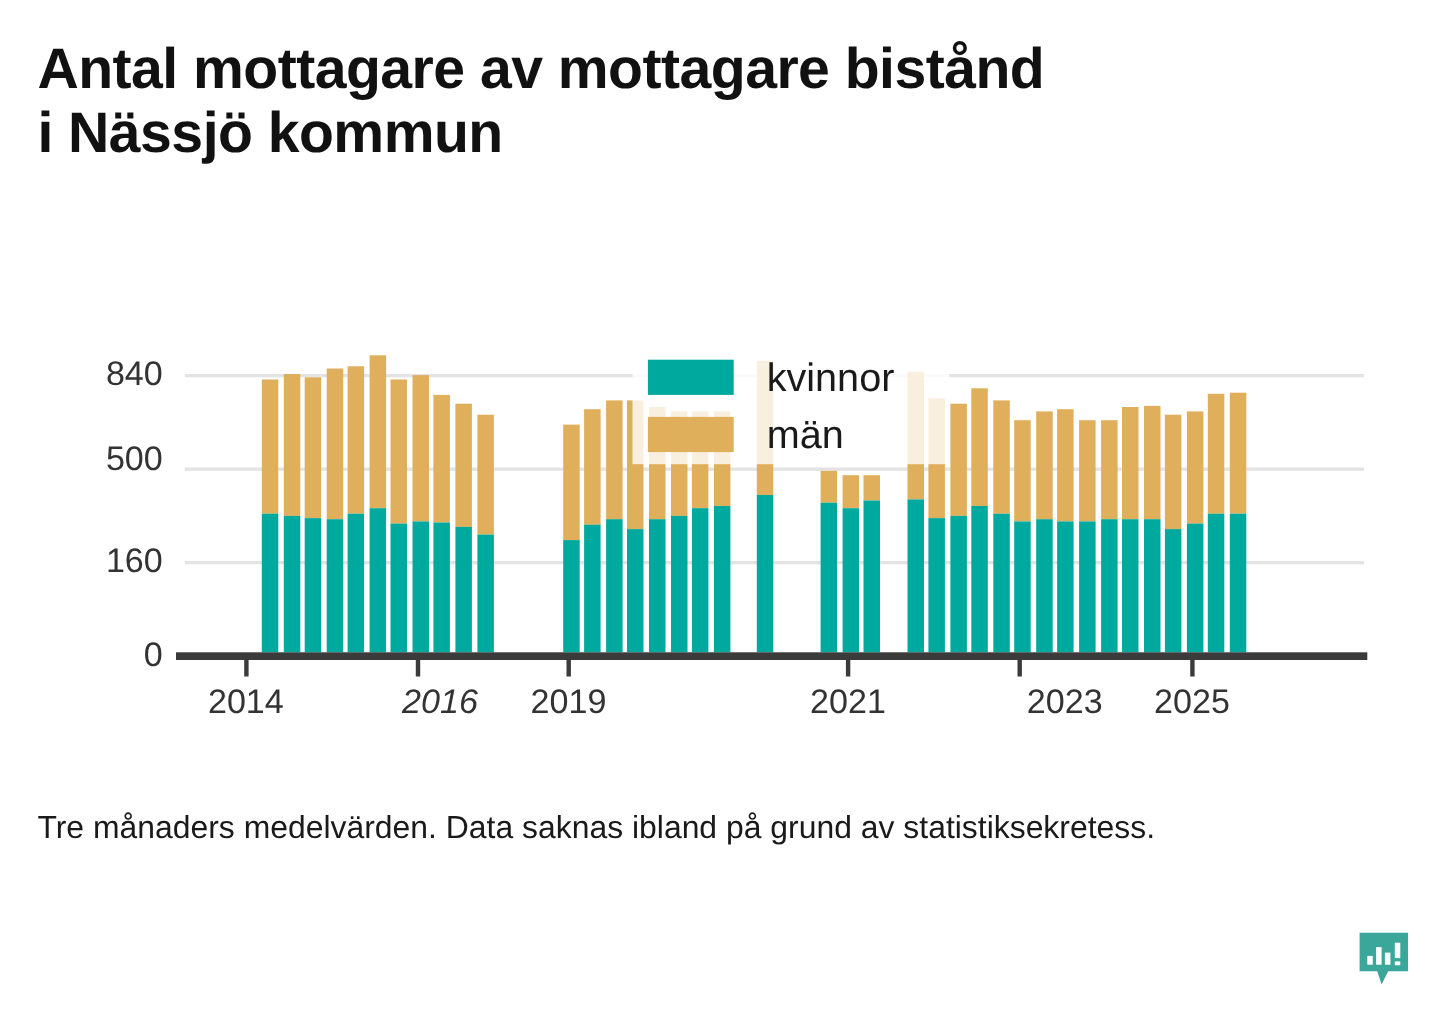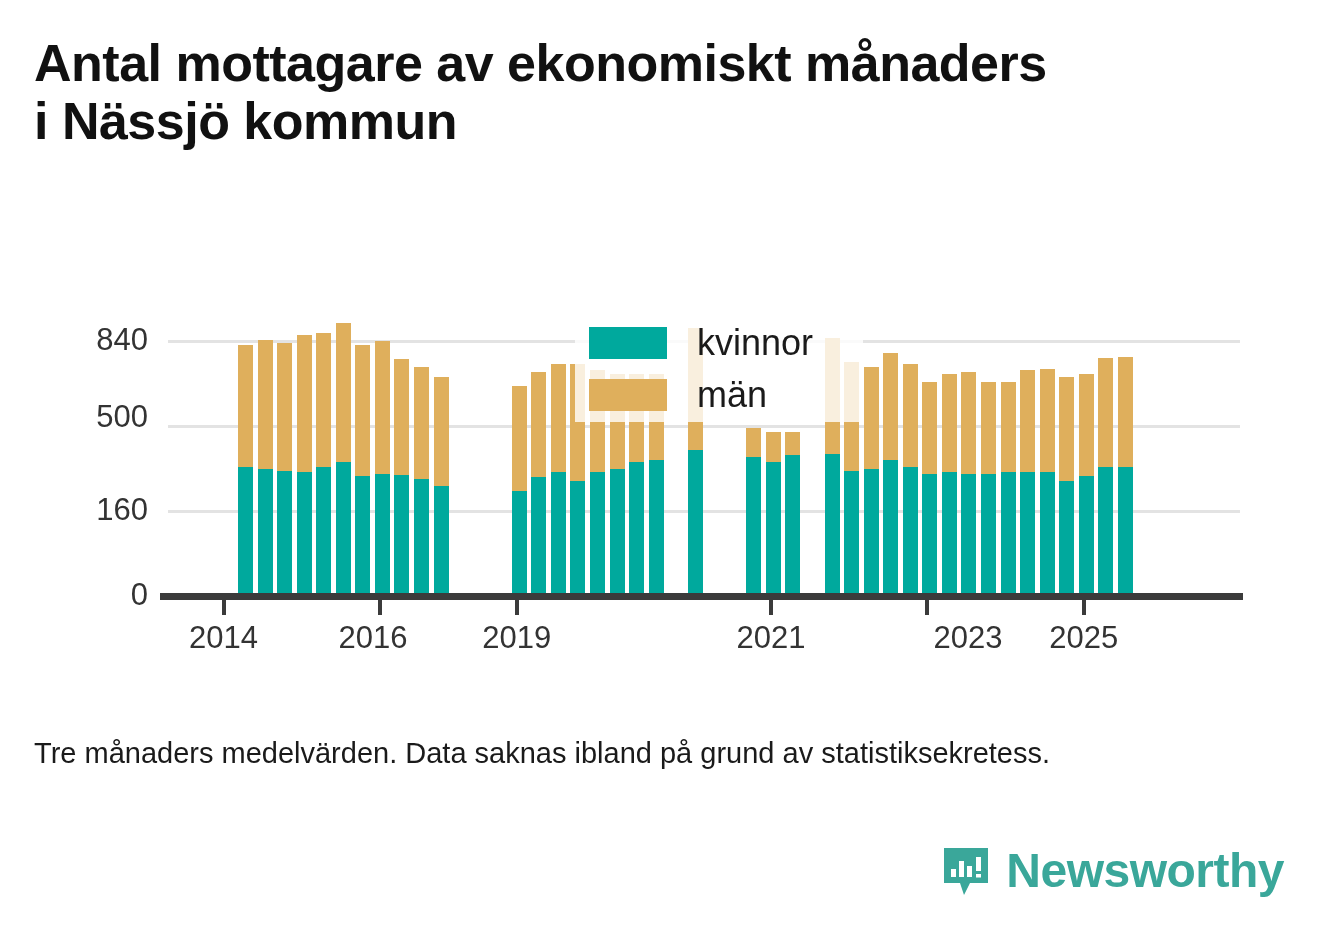--- a/index.html
+++ b/index.html
@@ -129,21 +129,21 @@
     font-size:48px;
     font-weight:bold;
     color:#3aa79a;
     letter-spacing:-0.5px;
     line-height:1;
   }
 </style>
 </head>
 <body>
 
-<div class="title">Antal mottagare av ekonomiskt månaders
+<div class="title">Antal mottagare av mottagare bistånd
 i Nässjö kommun</div>
 
 <div class="chart-area">
 
   <div class="gridline" style="top:340px;"></div>
   <div class="gridline" style="top:425px;"></div>
   <div class="gridline" style="top:510px;"></div>
 
   <div class="ylabels">
     <div class="ylabel" style="top:324px;">840</div>
@@ -310,21 +310,21 @@
         <div class="seg-women" style="top: 110.5px; height: 125.8px; background: rgb(0, 169, 157);"></div>
       </div>
     </div>
 
   <div class="baseline" style="top:593px;"></div>
 
   <div id="xticks">
       <div class="xtick" style="left: 221.5px; top: 600px;"></div>
       <div class="xtick-label" style="left: 223.5px; top: 620px;">2014</div>
       <div class="xtick" style="left: 377.9px; top: 600px;"></div>
-      <div class="xtick-label" style="left: 373px; top: 620px;">2016</div>
+      <div class="xtick-label" style="left: 400px; top: 620px; font-style: italic;">2016</div>
       <div class="xtick" style="left: 514.75px; top: 600px;"></div>
       <div class="xtick-label" style="left: 516.75px; top: 620px;">2019</div>
       <div class="xtick" style="left: 768.9px; top: 600px;"></div>
       <div class="xtick-label" style="left: 770.9px; top: 620px;">2021</div>
       <div class="xtick" style="left: 925.3px; top: 600px;"></div>
       <div class="xtick-label" style="left: 968px; top: 620px;">2023</div>
       <div class="xtick" style="left: 1081.7px; top: 600px;"></div>
       <div class="xtick-label" style="left: 1083.7px; top: 620px;">2025</div>
     </div>
 
@@ -347,14 +347,13 @@
   <span class="logo-mark">
     <svg viewBox="0 0 52 52" width="52" height="52" aria-hidden="true">
       <path d="M4 3 H48 V38 H30 L24 50 L20 38 H4 Z" fill="#3aa79a"></path>
       <rect x="11" y="24" width="5" height="8" fill="#ffffff"></rect>
       <rect x="19" y="16" width="5" height="16" fill="#ffffff"></rect>
       <rect x="27" y="21" width="5" height="11" fill="#ffffff"></rect>
       <rect x="36" y="12" width="5" height="14" fill="#ffffff"></rect>
       <rect x="36" y="29" width="5" height="3.5" fill="#ffffff"></rect>
     </svg>
   </span>
-  <span class="logo-word">Newsworthy</span>
 </div>
 
 </body></html>

